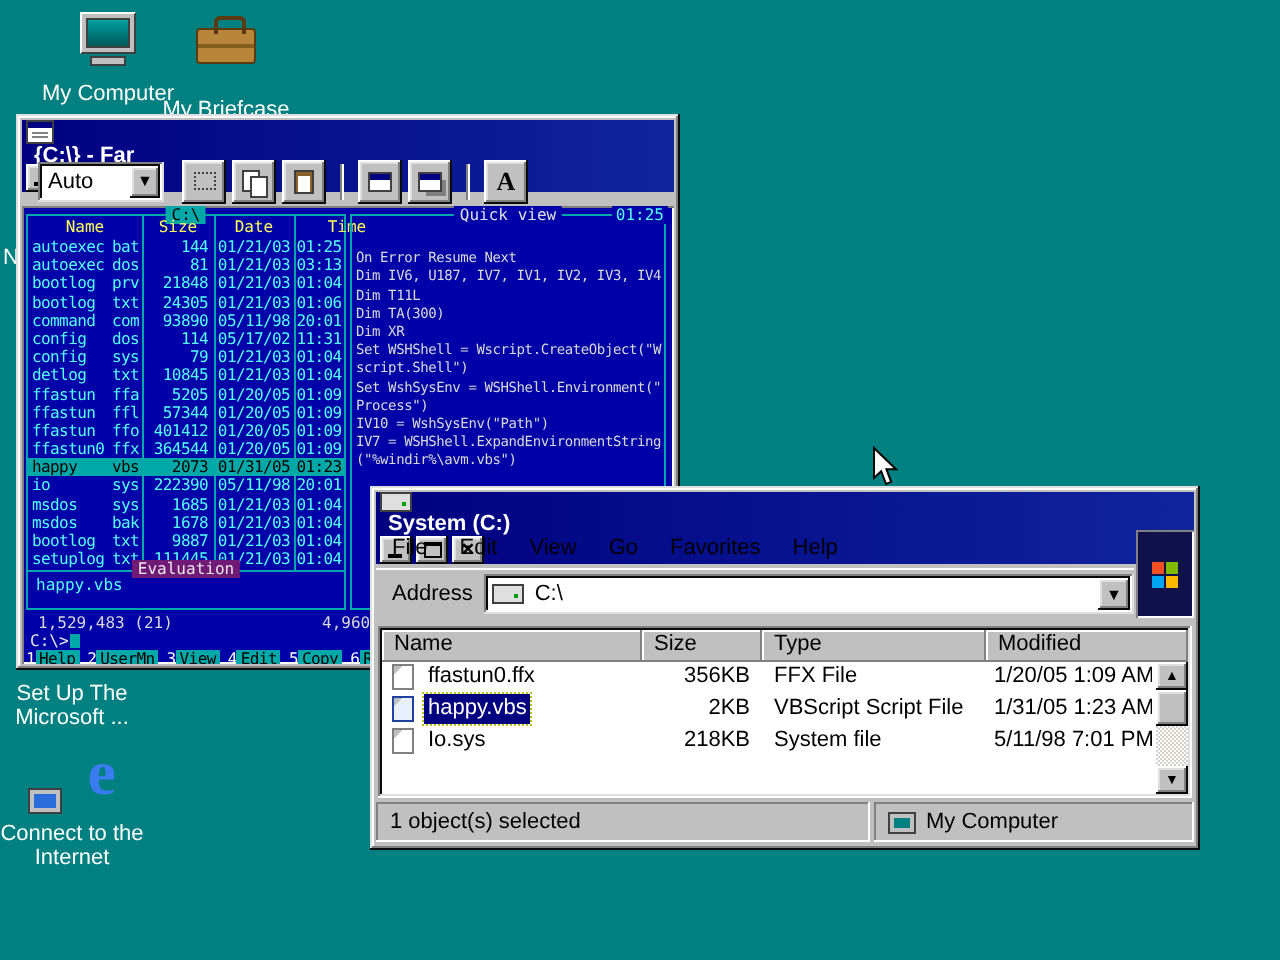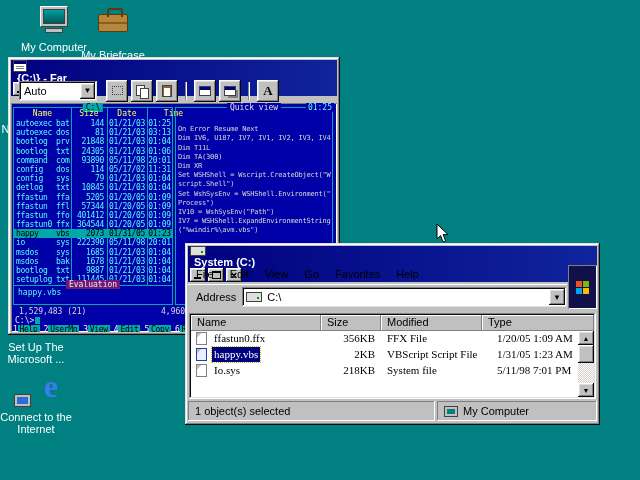--- a/index.html
+++ b/index.html
@@ -46,21 +46,21 @@
   .conn-e { position: absolute; right: 2px; top: -4px; font-family: "Liberation Serif", serif; font-weight: bold; font-size: 32px; line-height: 32px; color: #3a7cf0; }
   .conn-mon { position: absolute; left: 2px; bottom: 1px; width: 17px; height: 13px; background: #c0c0c0; border: 1px solid #404040; }
   .conn-mon::before { content:""; position:absolute; inset:2px; background:#2a6cd8; }
 
   
   .win-far { left: 8px; top: 57px; width: 332px; height: 278px; z-index: 10; }
   .msdos-ic { width: 14px; height: 12px; background: #fff; border: 1px solid #404040; position: relative; }
   .msdos-ic::before { content:""; position:absolute; left:0; right:0; top:0; height:3px; background:#000080; }
   .msdos-ic::after { content:""; position:absolute; left:2px; top:5px; width:8px; height:1px; background:#808080; box-shadow:0 2px #808080; }
   .far-toolbar { position: absolute; left: 3px; right: 3px; top: 21px; height: 25px; display: flex; align-items: center; padding: 0 8px; gap: 3px; }
-  .combo { width: 78px; height: 20px; background: #fff; position: relative; font-size: 11px;
+  .combo { width: 63px; height: 20px; background: #fff; position: relative; font-size: 11px;
            box-shadow: inset -1px -1px #dfdfdf, inset 1px 1px #808080, inset -2px -2px #fff, inset 2px 2px #0a0a0a;
            display: flex; align-items: center; padding-left: 5px; margin-right: 6px; }
   .combo-drop { position: absolute; right: 2px; top: 2px; bottom: 2px; width: 15px;
            display: flex; align-items: center; justify-content: center; font-size: 8px; color:#000; }
   .tb-btn { width: 22px; height: 22px; display: flex; align-items: center; justify-content: center; }
   .tb-sep { width: 2px; height: 18px; border-left: 1px solid #808080; border-right: 1px solid #fff; margin: 0 4px; }
   .gl-mark { width: 11px; height: 9px; border: 1px dotted #404040; }
   .gl-copy { position: relative; width: 12px; height: 12px; }
   .gl-copy::before, .gl-copy::after { content:""; position:absolute; width:7px; height:9px; background:#fff; border:1px solid #404040; }
   .gl-copy::before { left:0; top:0; } .gl-copy::after { left:4px; top:3px; }
@@ -133,21 +133,21 @@
   .addr-drop { position: absolute; right: 2px; top: 2px; bottom: 2px; width: 16px; display: flex; align-items: center;
                justify-content: center; font-size: 8px; color: #000; }
   .listframe { position: absolute; left: 4px; right: 4px; top: 70px; height: 86px; background: #fff;
                box-shadow: inset -1px -1px #fff, inset 1px 1px #808080, inset -2px -2px #dfdfdf, inset 2px 2px #0a0a0a; }
   .colheads { position: absolute; left: 2px; right: 2px; top: 2px; height: 16px; display: flex; }
   .hcell { height: 16px; background: #c0c0c0; font-size: 11px; padding: 1px 6px; color:#000;
            box-shadow: inset -1px -1px #808080, inset 1px 1px #fff; }
   .hc-name { width: 130px; } .hc-size { width: 60px; } .hc-type { width: 112px; } .hc-mod { flex: 1; }
   .rows { position: absolute; left: 2px; right: 18px; top: 18px; bottom: 2px; overflow: hidden; background: #fff; }
   .erow { position: relative; height: 16px; font-size: 11px; color: #000; }
-  .erow span { line-height: 15px; white-space: nowrap; overflow: hidden; font-family: Liberation Serif, serif; }
+  .erow span { line-height: 15px; white-space: nowrap; overflow: hidden; }
   .ficon { position: absolute; left: 5px; top: 1px; width: 11px; height: 13px; background: linear-gradient(135deg,#c0c0c0 3px,#fff 0); border: 1px solid #808080; }
   .icon-vbs .ficon { border-color: #2040a0; background: linear-gradient(135deg,#c0c0c0 3px,#e8f0ff 0); }
   .e-name { position: absolute; left: 21px; max-width: 106px; padding: 0 2px; }
   .erow.selected .e-name { background: #000080; color: #fff; outline: 1px dotted #c0c000; }
   .e-size { position: absolute; left: 128px; width: 56px; text-align: right; }
   .e-type { position: absolute; left: 196px; width: 108px; }
   .e-mod  { position: absolute; left: 306px; right: 2px; }
   .vscroll { position: absolute; right: 2px; top: 18px; bottom: 2px; width: 16px;
              background-image: conic-gradient(#fff 25%, #d4d0c8 0 50%, #fff 0 75%, #d4d0c8 0);
              background-size: 2px 2px; }
@@ -425,22 +425,22 @@
         <span class="drive-ic"></span>
         <span>C:\</span>
         <span class="addr-drop raised">▼</span>
       </div>
     </div>
 
     <div class="listframe">
       <div class="colheads">
         <div class="hcell hc-name">Name</div>
         <div class="hcell hc-size">Size</div>
+        <div class="hcell hc-type">Type</div>
         <div class="hcell hc-mod">Modified</div>
-        <div class="hcell hc-type">Type</div>
       </div>
       <div class="rows">
 
           <div class="erow icon-ffx">
             <span class="ficon"></span>
             <span class="e-name">ffastun0.ffx</span>
             <span class="e-size">356KB</span>
             <span class="e-type">FFX File</span>
             <span class="e-mod">1/20/05 1:09 AM</span>
           </div>

